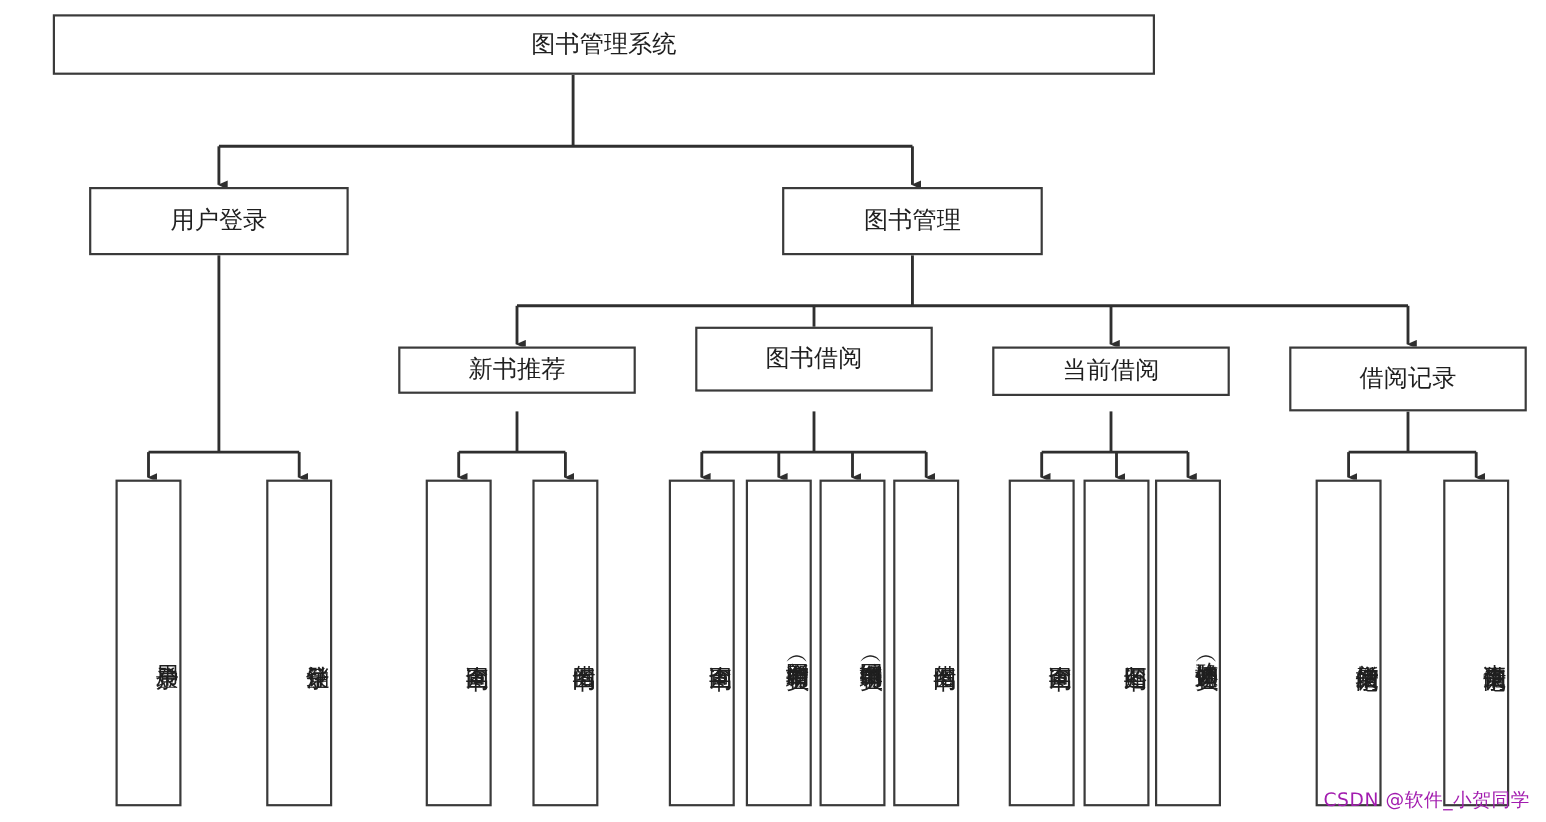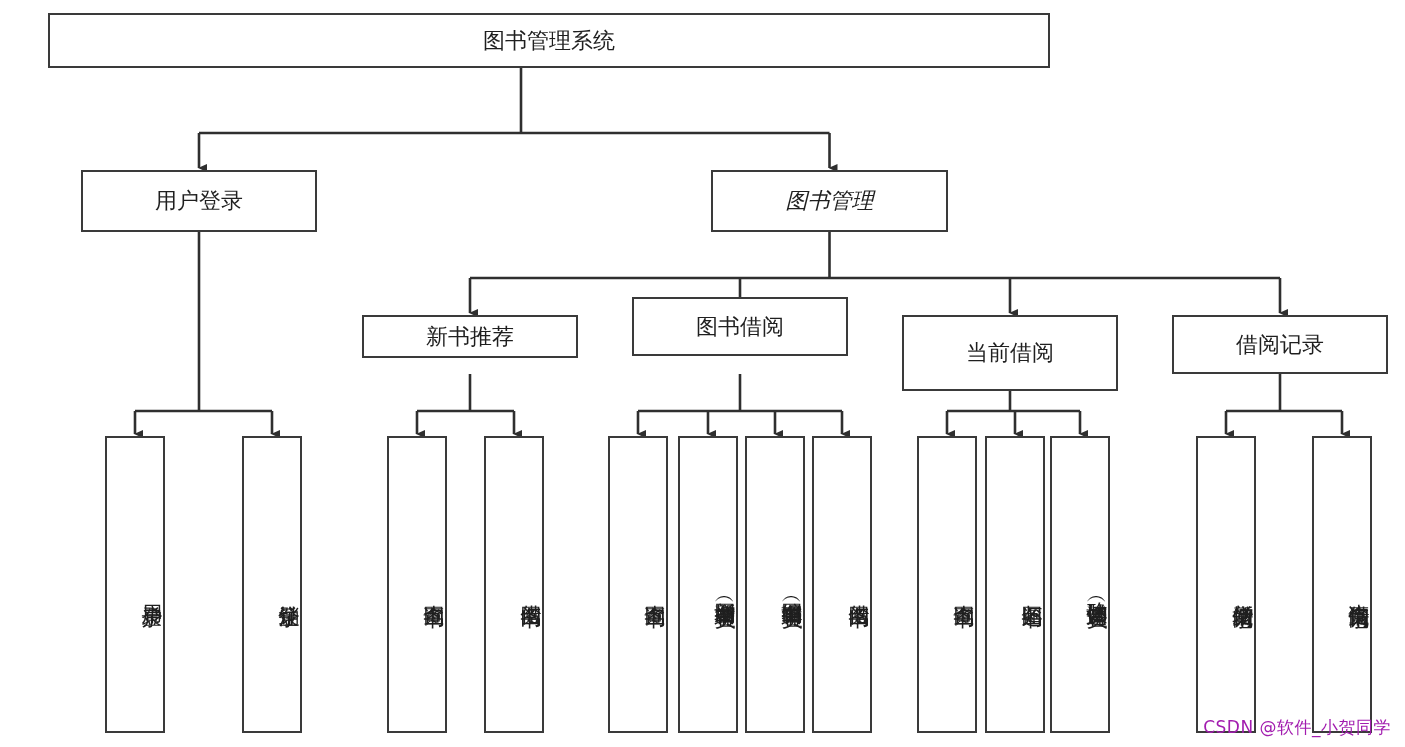--- a/index.html
+++ b/index.html
@@ -107,30 +107,30 @@
       </g>
   </svg>
 
   <div id="node-layer">
       <div class="node h" style="left: 20px; top: 13px; width: 1002px; height: 55px; margin-left: 28px;">
         <span>图书管理系统</span>
       </div>
       <div class="node h" style="left: 81px; top: 170px; width: 236px; height: 62px;">
         <span>用户登录</span>
       </div>
-      <div class="node h" style="left: 711px; top: 170px; width: 237px; height: 62px; font-style: italic;">
+      <div class="node h" style="left: 711px; top: 170px; width: 237px; height: 62px;">
         <span>图书管理</span>
       </div>
       <div class="node h" style="left: 362px; top: 315px; width: 216px; height: 43px;">
         <span>新书推荐</span>
       </div>
       <div class="node h" style="left: 632px; top: 297px; width: 216px; height: 59px;">
         <span>图书借阅</span>
       </div>
-      <div class="node h" style="left: 902px; top: 315px; width: 216px; height: 76px; text-align: center;">
+      <div class="node h" style="left: 902px; top: 315px; width: 216px; height: 45px; text-align: center;">
         <span>当前借阅</span>
       </div>
       <div class="node h" style="left: 1172px; top: 315px; width: 216px; height: 59px; text-align: right;">
         <span>借阅记录</span>
       </div>
       <div class="node v" style="left: 105px; top: 436px; width: 60px; height: 297px;">
         <span>用户登录</span>
       </div>
       <div class="node v" style="left: 242px; top: 436px; width: 60px; height: 297px;">
         <span>注销登录</span>

